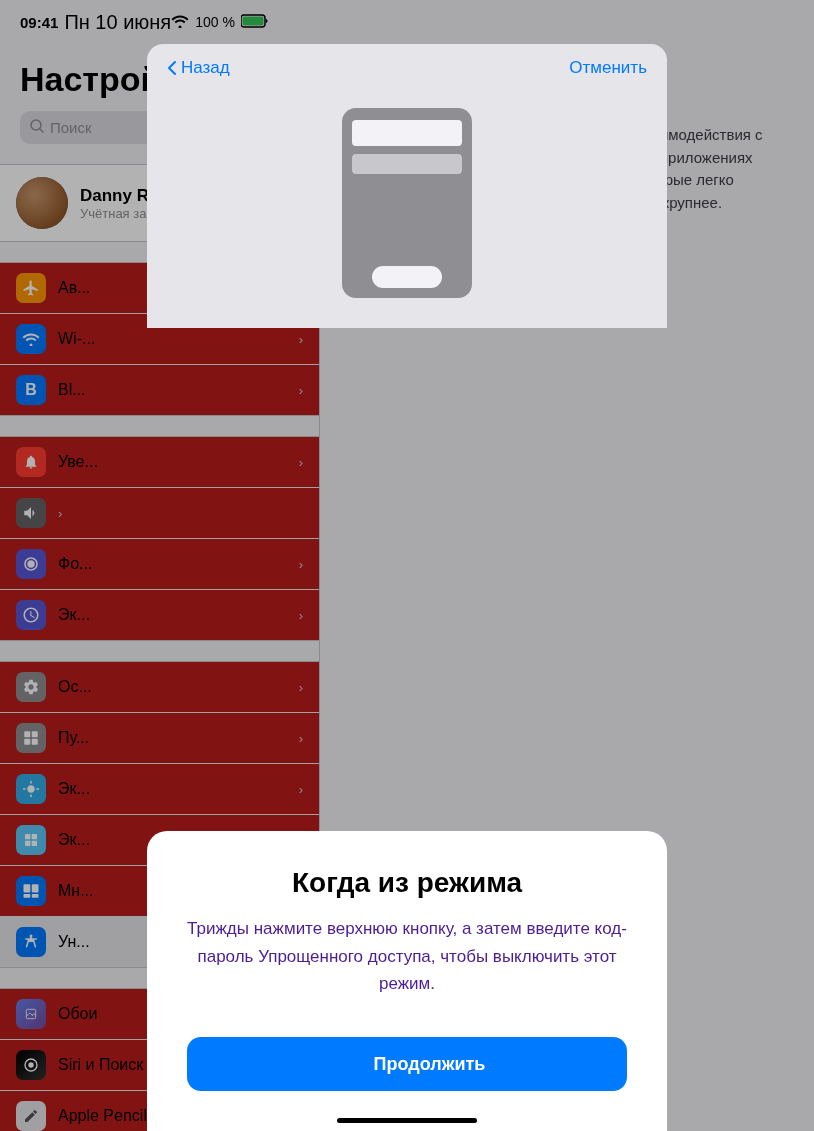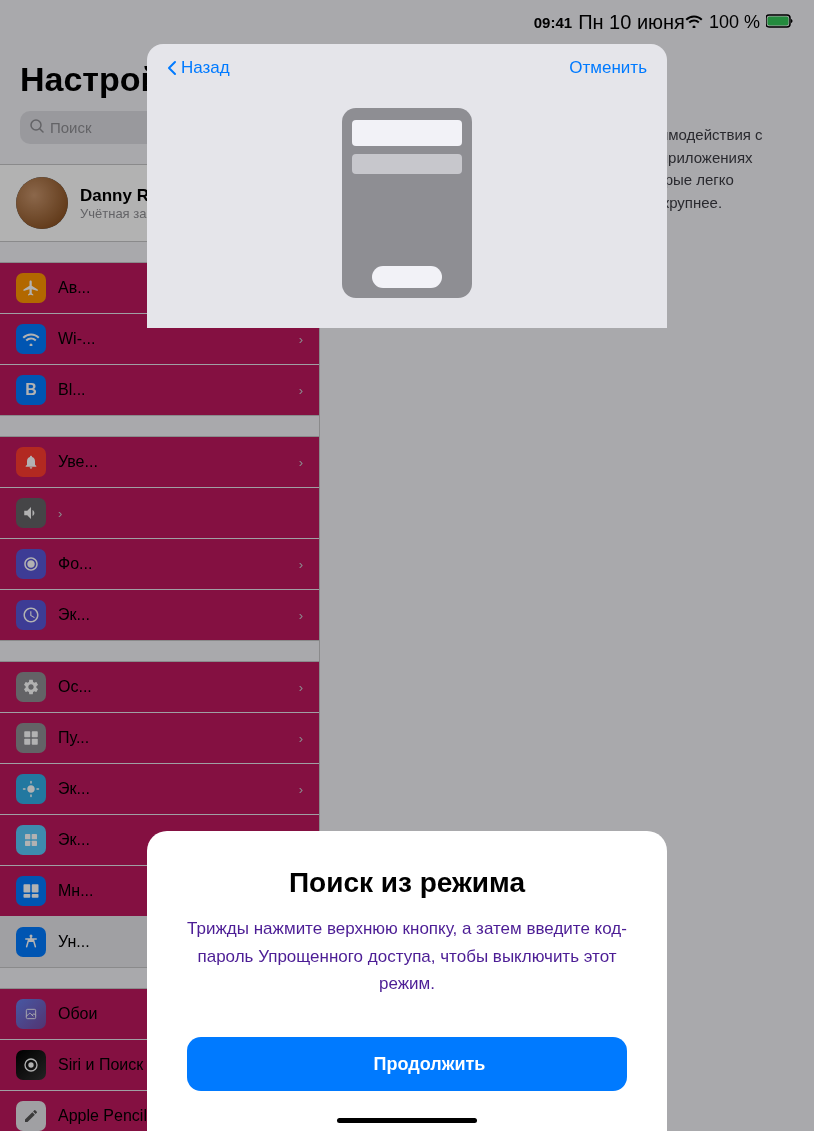--- a/index.html
+++ b/index.html
@@ -13,21 +13,21 @@
     }
 
     
     .status-bar {
       position: absolute;
       top: 0; left: 0; right: 0;
       height: 44px;
       background: #f2f2f7;
       display: flex;
       align-items: center;
-      justify-content: flex-end;
+      justify-content: flex-start;
       padding: 0 20px;
       z-index: 10;
     }
     .status-time {
       font-size: 15px;
       font-weight: 600;
       color: #000;
     }
     .status-right {
       display: flex;
@@ -129,21 +129,21 @@
       white-space: nowrap;
       overflow: hidden;
       text-overflow: ellipsis;
     }
 
     
     .settings-section {
       margin-top: 20px;
     }
     .settings-group {
-      background: #be185d;
+      background: #b91c1c;
       border-top: 1px solid #c6c6c8;
       border-bottom: 1px solid #c6c6c8;
       margin-bottom: 20px;
     }
     .settings-item {
       display: flex;
       align-items: center;
       padding: 10px 16px;
       border-bottom: 1px solid #e5e5ea;
       gap: 12px;
@@ -383,21 +383,21 @@
   </div>
   <div class="status-right">
 
     <span>
       <svg width="18" height="14" viewBox="0 0 18 14" fill="none">
         <path d="M9 11.5a1.5 1.5 0 1 1 0 3 1.5 1.5 0 0 1 0-3z" fill="#000"></path>
         <path d="M9 7.5c1.6 0 3 .65 4.05 1.7l1.42-1.42A8 8 0 0 0 9 5.5a8 8 0 0 0-5.47 2.28l1.42 1.42A6 6 0 0 1 9 7.5z" fill="#000"></path>
         <path d="M9 3.5c2.76 0 5.26 1.12 7.07 2.93l1.42-1.42A11.97 11.97 0 0 0 9 1.5 11.97 11.97 0 0 0 .51 5.01l1.42 1.42A10 10 0 0 1 9 3.5z" fill="#000"></path>
       </svg>
     </span>
-    <span style="font-size:18px;font-weight:500;">100 %</span>
+    <span style="font-size:14px;font-weight:500;">100 %</span>
     <span>
       <svg width="28" height="14" viewBox="0 0 28 14">
         <rect x="0" y="1" width="24" height="12" rx="3" ry="3" fill="none" stroke="#000" stroke-width="1.5"></rect>
         <rect x="1.5" y="2.5" width="21" height="9" rx="2" fill="#34c759"></rect>
         <path d="M25 5v4c.83-.36 1.5-1.1 1.5-2s-.67-1.64-1.5-2z" fill="#000"></path>
       </svg>
     </span>
   </div>
 </div>
 
@@ -642,21 +642,21 @@
       <div class="device-mockup">
         <div class="mockup-bar1"></div>
         <div class="mockup-bar2"></div>
         <div class="mockup-spacer"></div>
         <div class="mockup-btn"></div>
       </div>
     </div>
   </div>
 
   <div class="main-modal">
-    <div class="modal-title">Поиск из режима</div>
+    <div class="modal-title">Когда из режима</div>
     <div class="modal-desc">Трижды нажмите верхнюю кнопку, а затем введите код-пароль Упрощенного доступа, чтобы выключить этот режим.</div>
     <button class="modal-button">
       <span class="modal-button-text">Продолжить</span>
     </button>
   </div>
 </div>
 
 <div class="home-indicator"></div>
 
 </body></html>

